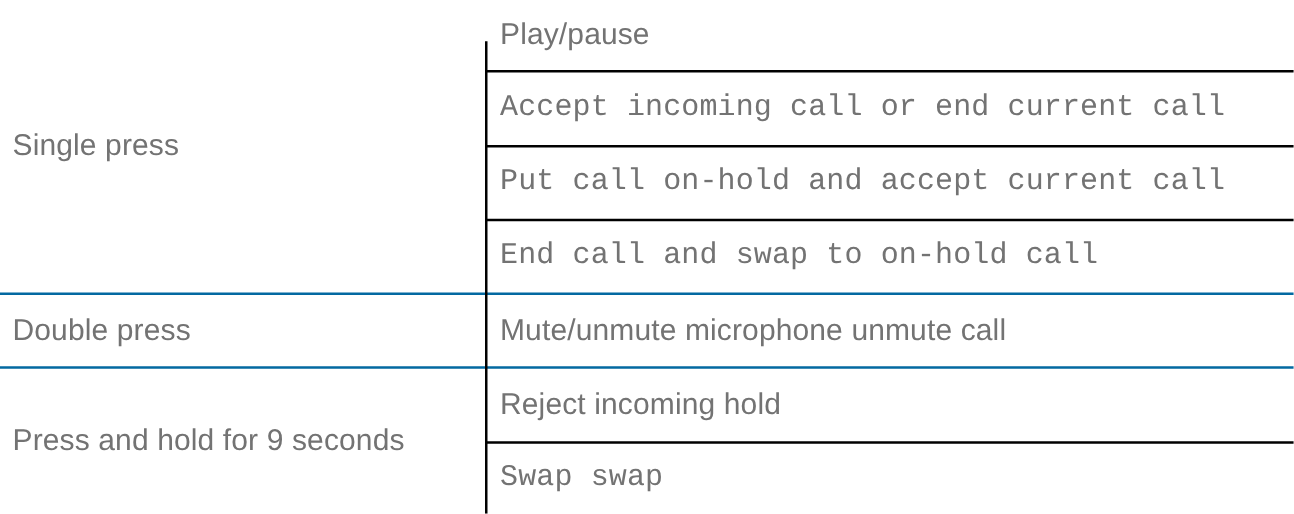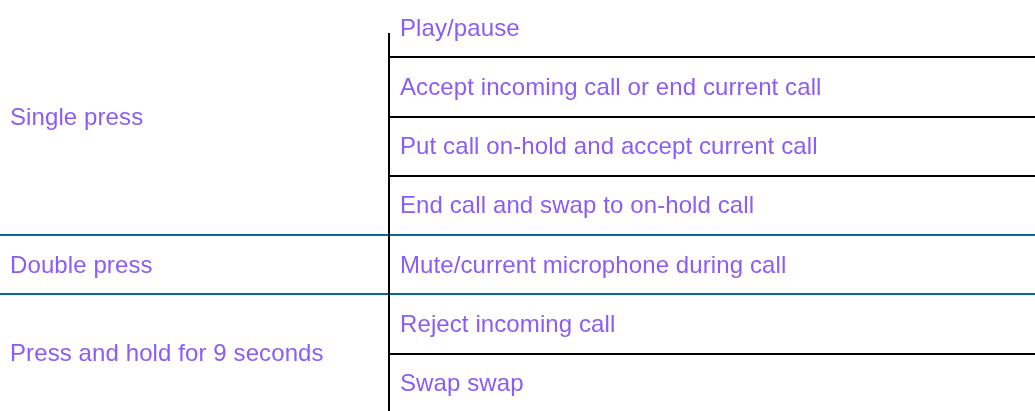--- a/index.html
+++ b/index.html
@@ -31,36 +31,37 @@
 
   col.col-action   { width: 388px; }
   col.col-function { width: 647px; }
 
   td {
     padding: 0 0 0 10px;
     vertical-align: middle;
     font-size: 24px;
     line-height: 1.25;
     letter-spacing: 0.1px;
-    color: #8b5cf6;
+    color: #737373;
     white-space: nowrap;
     background: #ffffff;
   }
 
   
   td.action-cell {
   }
 
   td.func-cell {
     padding-left: 12px;
   }
 
   
   tr.sub-row td.func-cell {
     border-top: 2px solid #000000;
+    font-family: Liberation Mono, monospace;
   }
 
   
   tr.group-row td {
     border-top: 2px solid #0369a1;
   }
 
   
   tr.first-row td {
     border-top: none;
@@ -98,26 +99,26 @@
       </tr>
       <tr class="sub-row">
         <td class="func-cell">Put call on-hold and accept current call</td>
       </tr>
       <tr class="sub-row">
         <td class="func-cell">End call and swap to on-hold call</td>
       </tr>
 
       <tr class="group-row">
         <td class="action-cell" rowspan="1">Double press</td>
-        <td class="func-cell">Mute/current microphone during call</td>
+        <td class="func-cell">Mute/unmute microphone unmute call</td>
       </tr>
 
       <tr class="group-row">
         <td class="action-cell" rowspan="2">Press and hold for 9 seconds</td>
-        <td class="func-cell">Reject incoming call</td>
+        <td class="func-cell">Reject incoming hold</td>
       </tr>
       <tr class="sub-row">
         <td class="func-cell">Swap swap</td>
       </tr>
 
     </tbody>
   </table>
 
   <div class="column-divider"></div>
 

